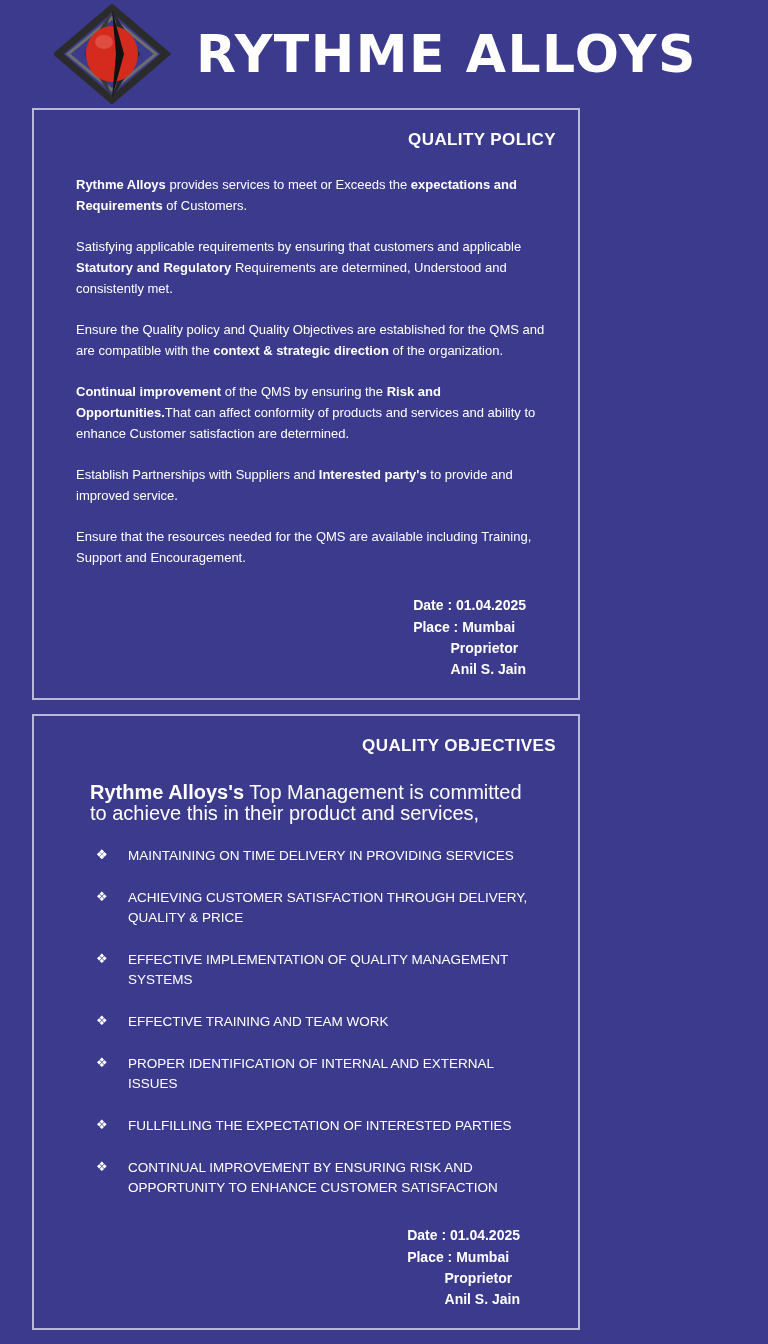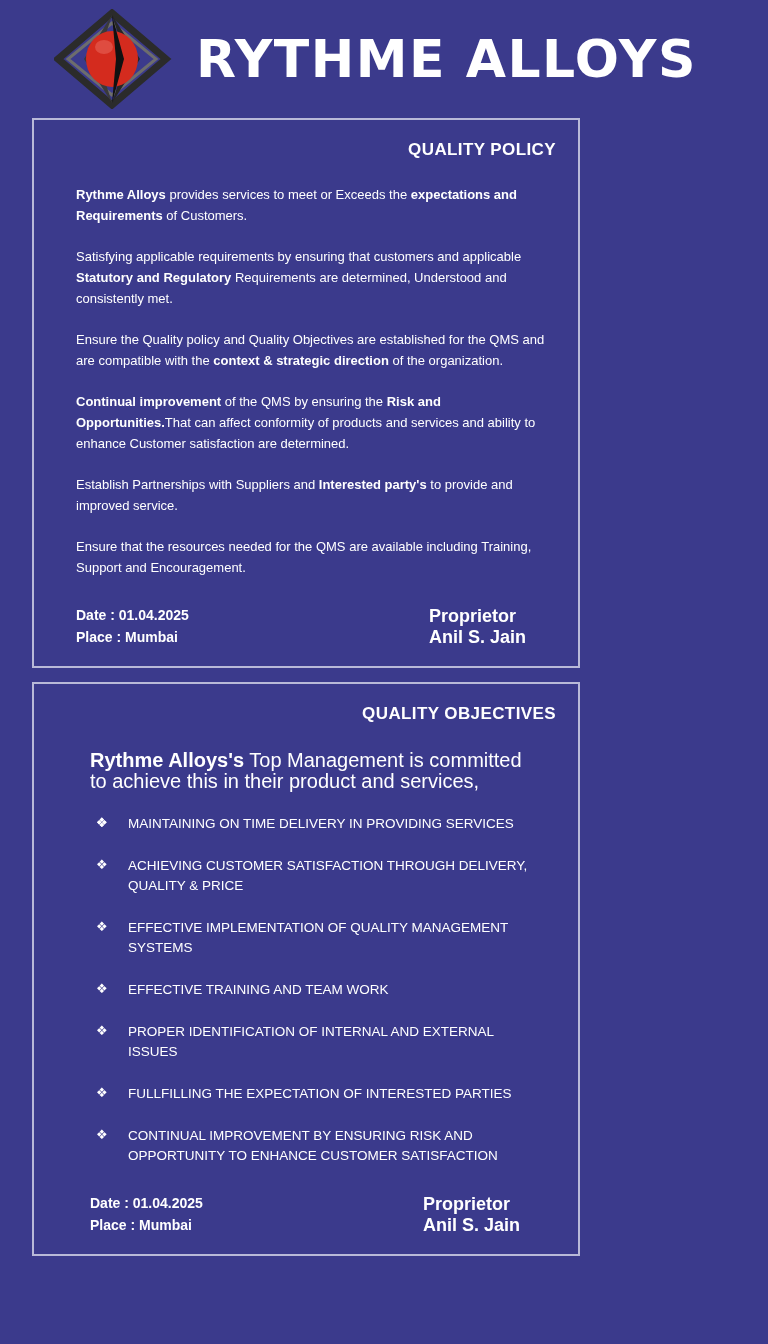--- a/index.html
+++ b/index.html
@@ -75,28 +75,29 @@
   .b { font-weight: bold; }
 
   
   .signblock {
     display: flex;
     justify-content: space-between;
     align-items: flex-end;
     margin-top: 26px;
     padding-left: 20px;
     padding-right: 30px;
+    flex-direction: column;
   }
   .dateplace {
     font-size: 14px;
     font-weight: bold;
     line-height: 22px;
   }
   .signature {
-    font-size: 18px;
+    font-size: 14px;
     font-weight: bold;
     line-height: 21px;
     text-align: left;
   }
 
   
   .obj-intro {
     font-size: 20px;
     line-height: 21px;
     margin: 0 0 18px 0;

